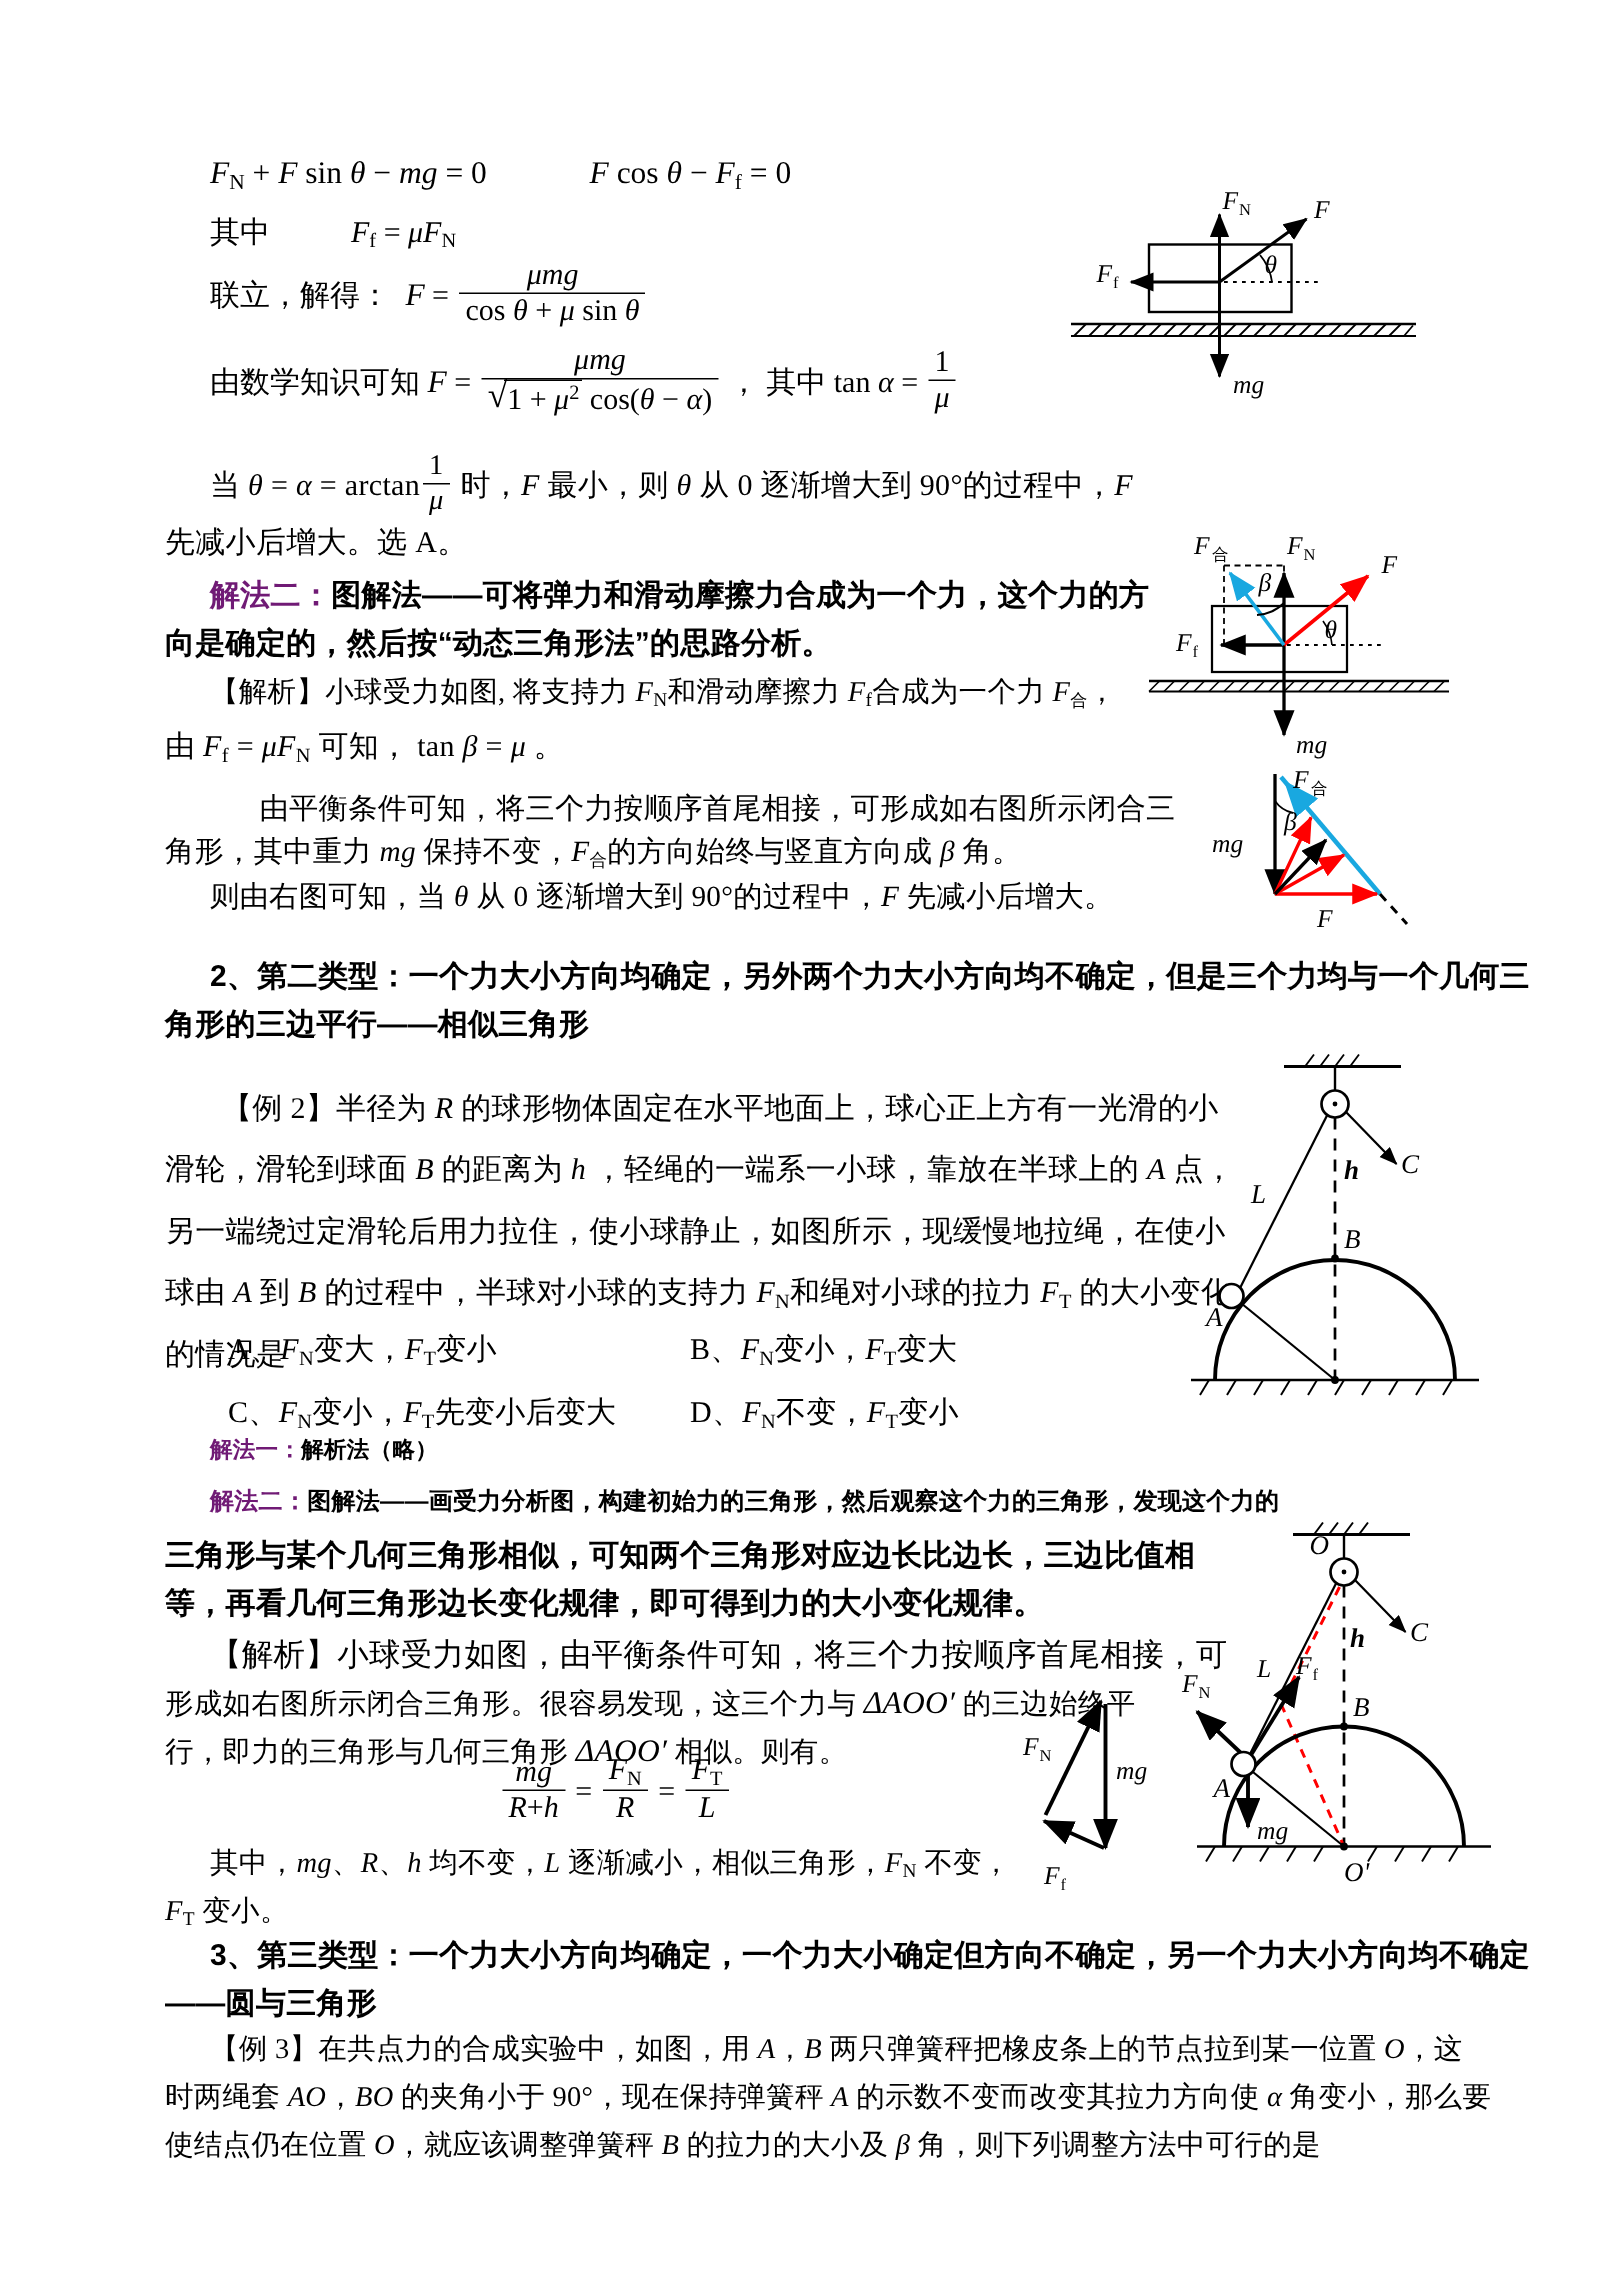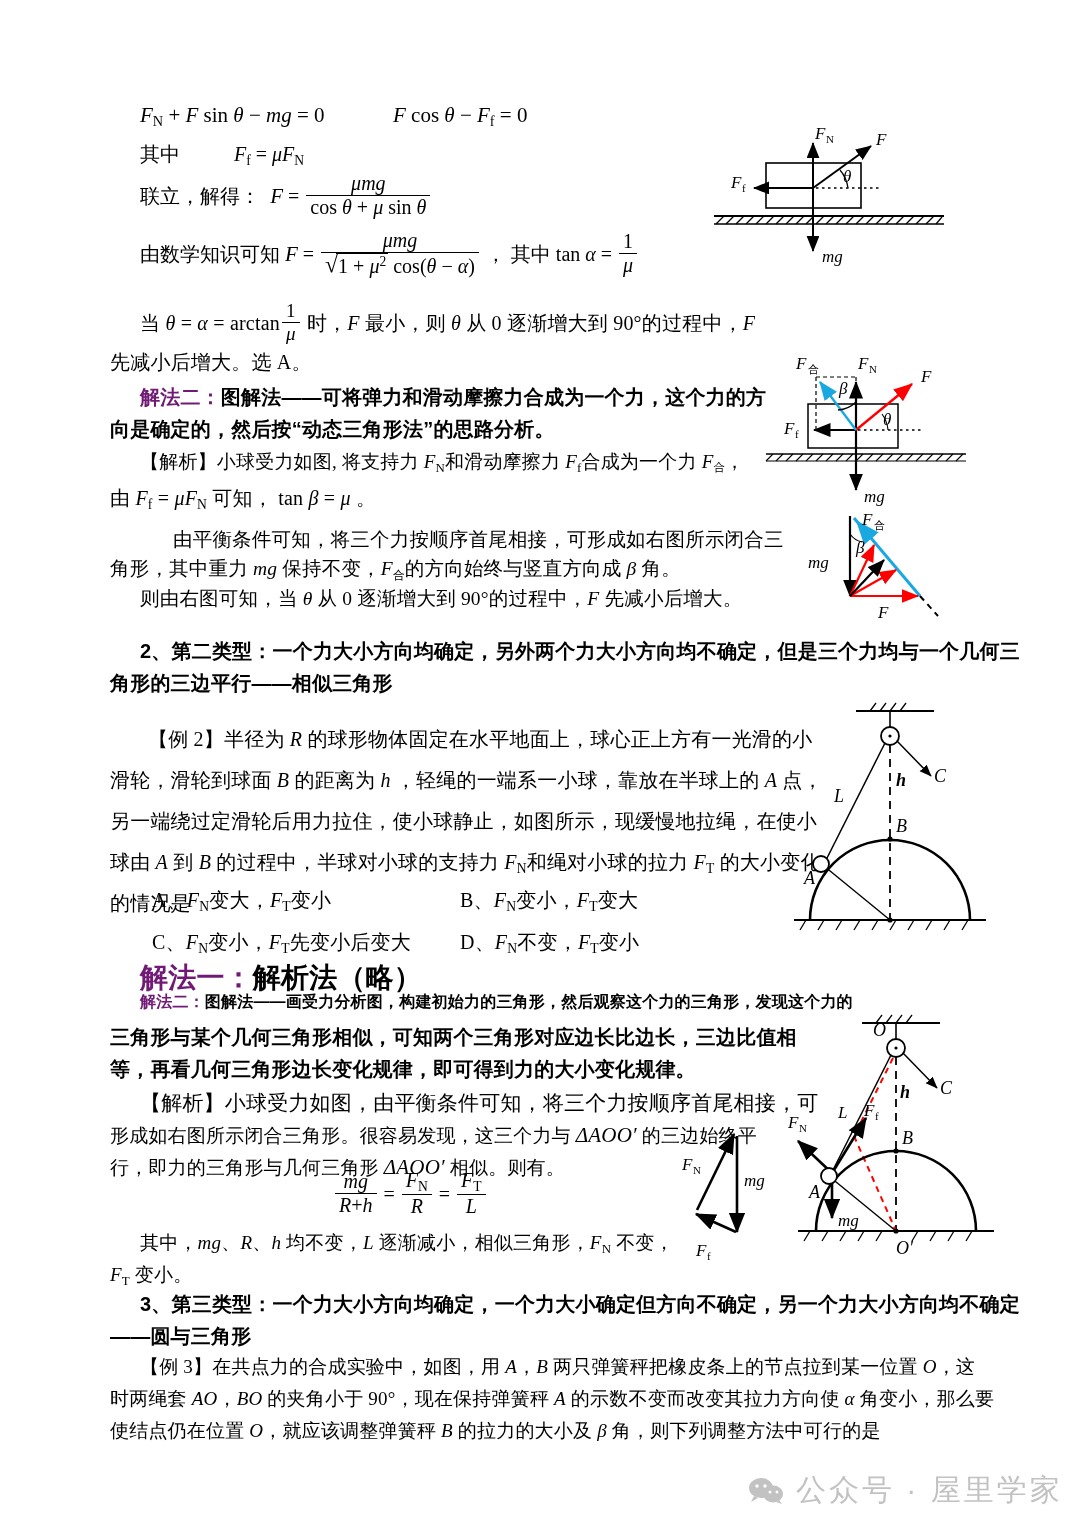--- a/index.html
+++ b/index.html
@@ -154,21 +154,21 @@
   <div class="para" style="left:460px; top:884px; font-size:20px;">
     <span class="kai">B、</span><span class="mi">F</span><sub class="mr">N</sub><span class="kai">变小，</span><span class="mi">F</span><sub class="mr">T</sub><span class="kai">变大</span>
   </div>
   <div class="para" style="left:152px; top:926px; font-size:20px;">
     <span class="kai">C、</span><span class="mi">F</span><sub class="mr">N</sub><span class="kai">变小，</span><span class="mi">F</span><sub class="mr">T</sub><span class="kai">先变小后变大</span>
   </div>
   <div class="para" style="left:460px; top:926px; font-size:20px;">
     <span class="kai">D、</span><span class="mi">F</span><sub class="mr">N</sub><span class="kai">不变，</span><span class="mi">F</span><sub class="mr">T</sub><span class="kai">变小</span>
   </div>
 
-  <div class="para hei" style="left:140px; top:955px; font-size:28px;">
+  <div class="para hei" style="left:140px; top:955px; font-size:15px;">
     <span class="red">解法一：</span><span>解析法（略）</span>
   </div>
   <div class="para hei" style="left:140px; top:989px; font-size:16px;">
     <span class="red">解法二：</span><span>图解法——画受力分析图，构建初始力的三角形，然后观察这个力的三角形，发现这个力的</span>
   </div>
   <div class="para hei" style="left:110px; top:1021px; font-size:20px;">
     <span>三角形与某个几何三角形相似，可知两个三角形对应边长比边长，三边比值相</span>
   </div>
   <div class="para hei" style="left:110px; top:1053px; font-size:20px;">
     <span>等，再看几何三角形边长变化规律，即可得到力的大小变化规律。</span>
@@ -541,29 +541,14 @@
       <line x1="64" y1="104" x2="24" y2="86" stroke="#000" stroke-width="2.6" marker-end="url(#ah6)"></line>
 
       <text x="10" y="42" font-size="17" font-style="italic" font-family="'Liberation Serif',serif">F</text>
       <text x="21" y="46" font-size="11" font-family="'Liberation Serif',serif">N</text>
       <text x="72" y="58" font-size="17" font-style="italic" font-family="'Liberation Serif',serif">mg</text>
       <text x="24" y="128" font-size="17" font-style="italic" font-family="'Liberation Serif',serif">F</text>
       <text x="35" y="132" font-size="11" font-family="'Liberation Serif',serif">f</text>
     </svg>
   </div>
 
-  <div class="wm" style="left:748px; top:1470px;">
-    <span style="display:inline-block;">
-      <svg width="36" height="28" viewBox="0 0 36 28">
-        <ellipse cx="13" cy="11" rx="12" ry="10" fill="#c2c2c2"></ellipse>
-        <path d="M 6 19 L 3 25 L 10 21 Z" fill="#c2c2c2"></path>
-        <ellipse cx="25" cy="17" rx="10" ry="8.5" fill="#c2c2c2"></ellipse>
-        <path d="M 31 23 L 34 27 L 28 25 Z" fill="#c2c2c2"></path>
-        <circle cx="9" cy="9" r="1.7" fill="#ffffff"></circle>
-        <circle cx="17" cy="9" r="1.7" fill="#ffffff"></circle>
-        <circle cx="22" cy="15" r="1.5" fill="#ffffff"></circle>
-        <circle cx="29" cy="15" r="1.5" fill="#ffffff"></circle>
-      </svg>
-    </span>
-    <span>公众号 · 屋里学家</span>
-  </div>
 
 </div>
 
 </body></html>

